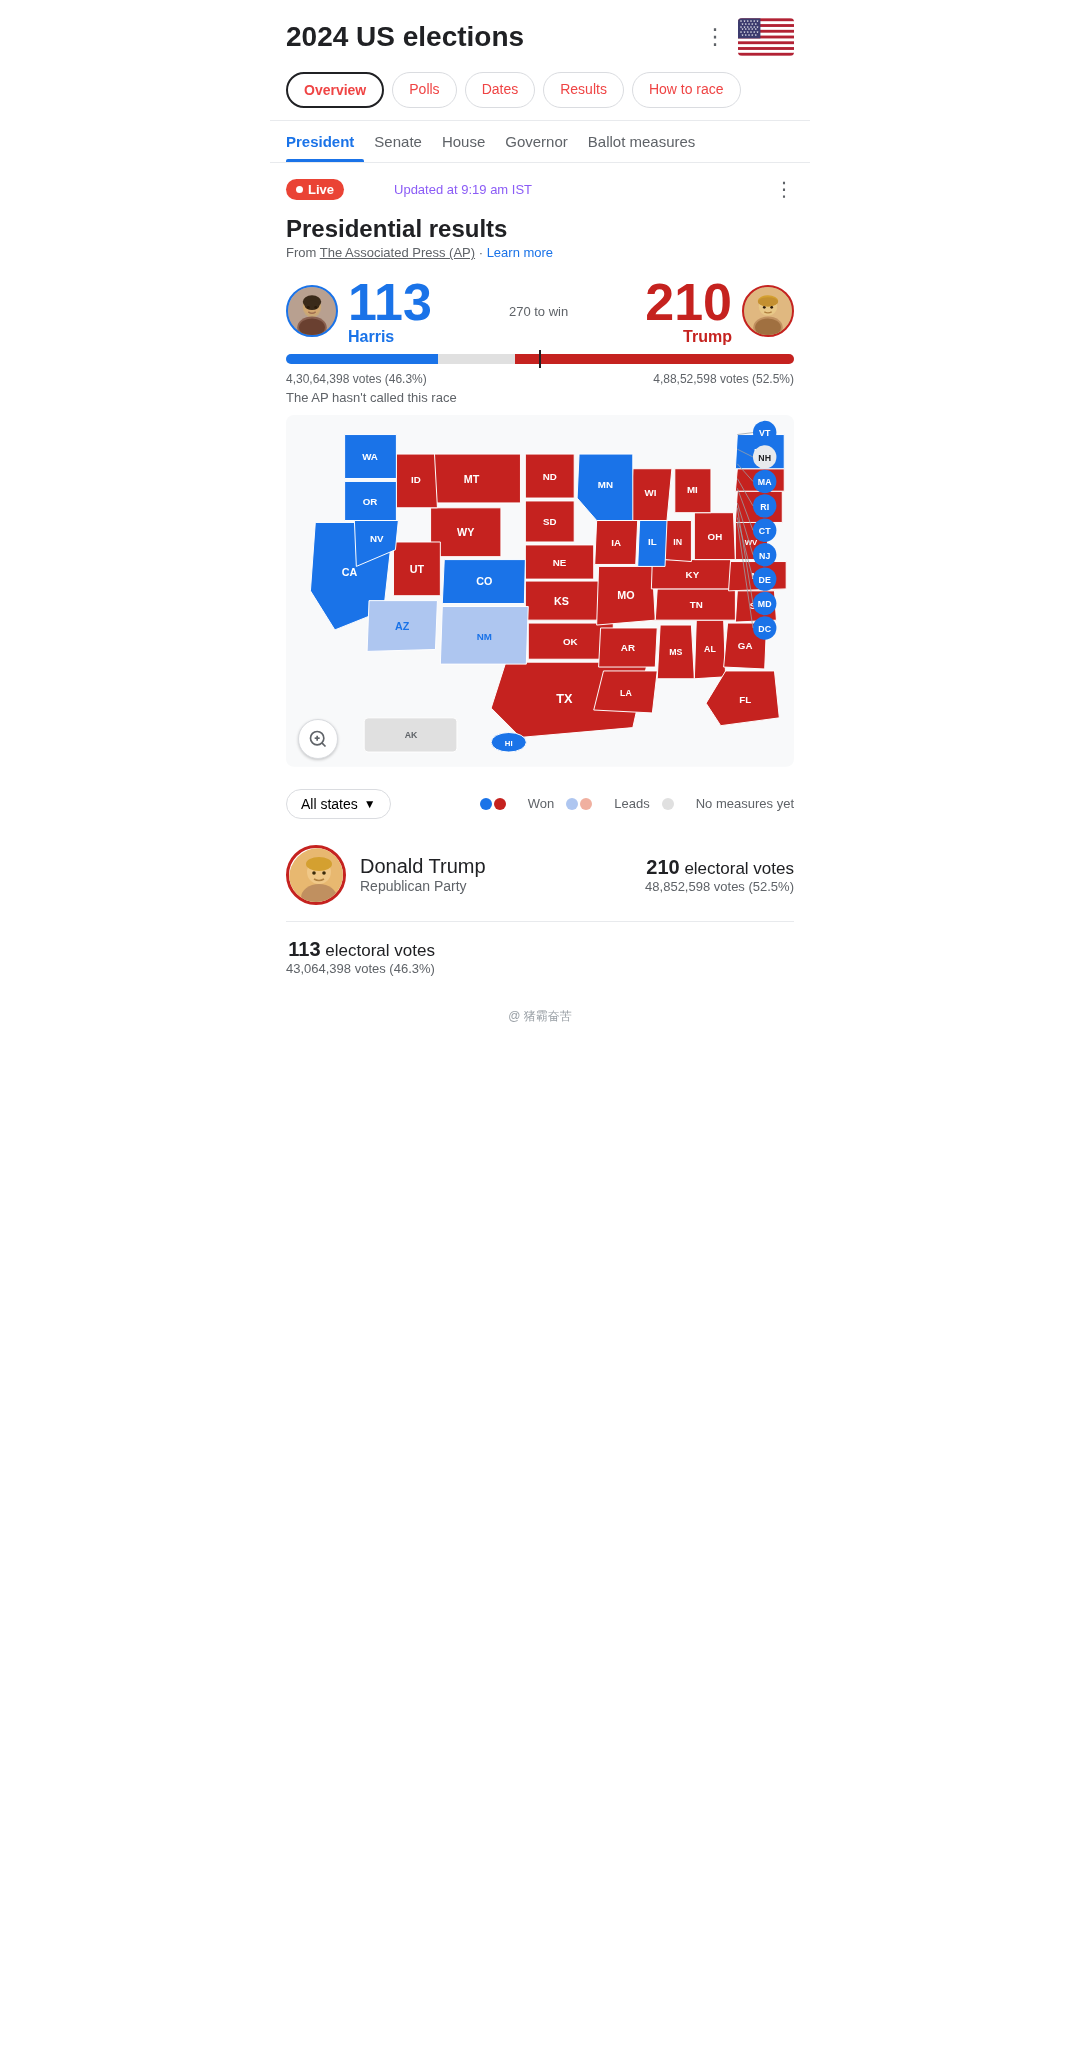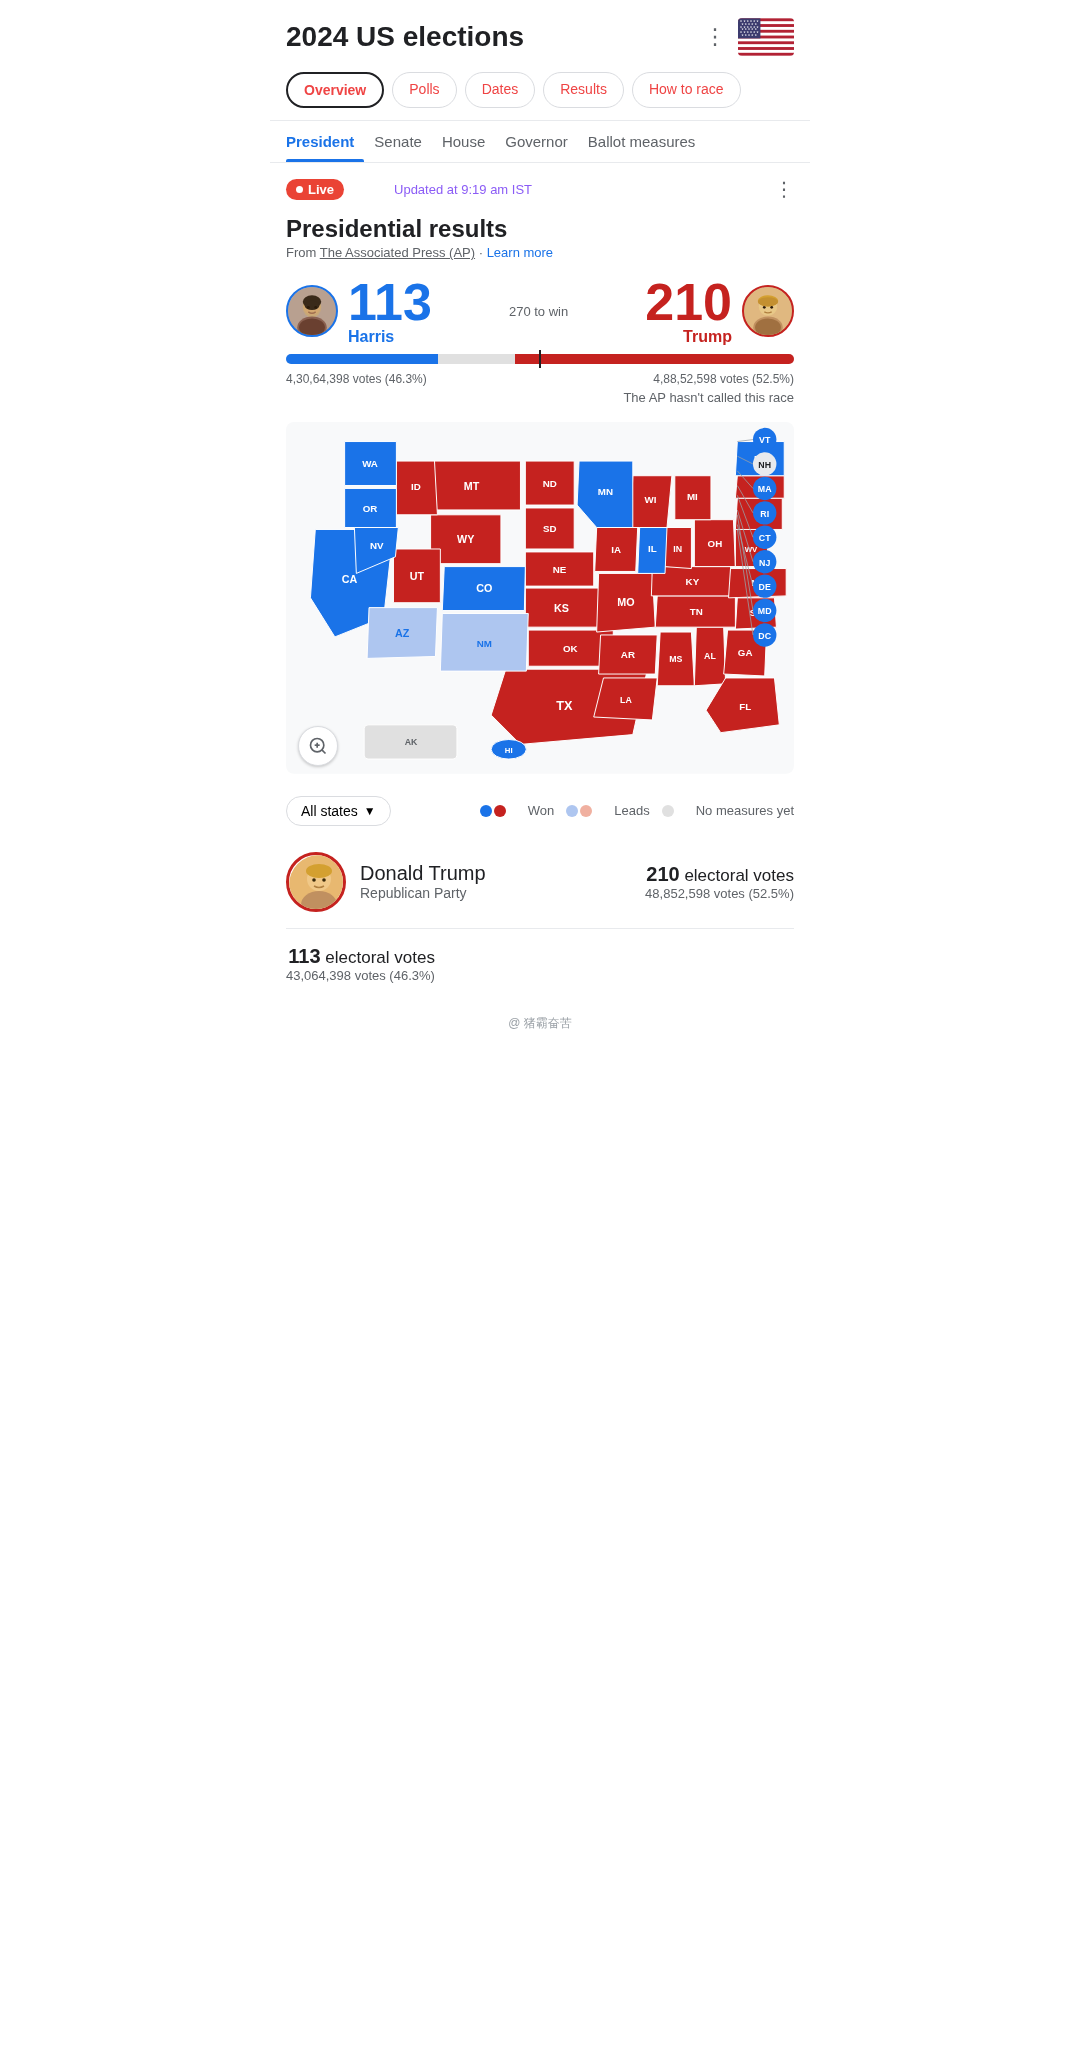--- a/index.html
+++ b/index.html
@@ -264,24 +264,24 @@
 
     
     .votes-row {
       display: flex;
       justify-content: space-between;
       font-size: 12px;
       color: #5f6368;
       margin: 4px 0 4px;
     }
     .not-called {
-      text-align: right;
+      text-align: left;
       font-size: 13px;
       color: #5f6368;
-      margin-bottom: 17px;
+      margin-bottom: 10px;
     }
 
     
     .map-container {
       position: relative;
       background: #fff;
       border-radius: 8px;
       margin: 8px 0;
     }
     .map-svg {

